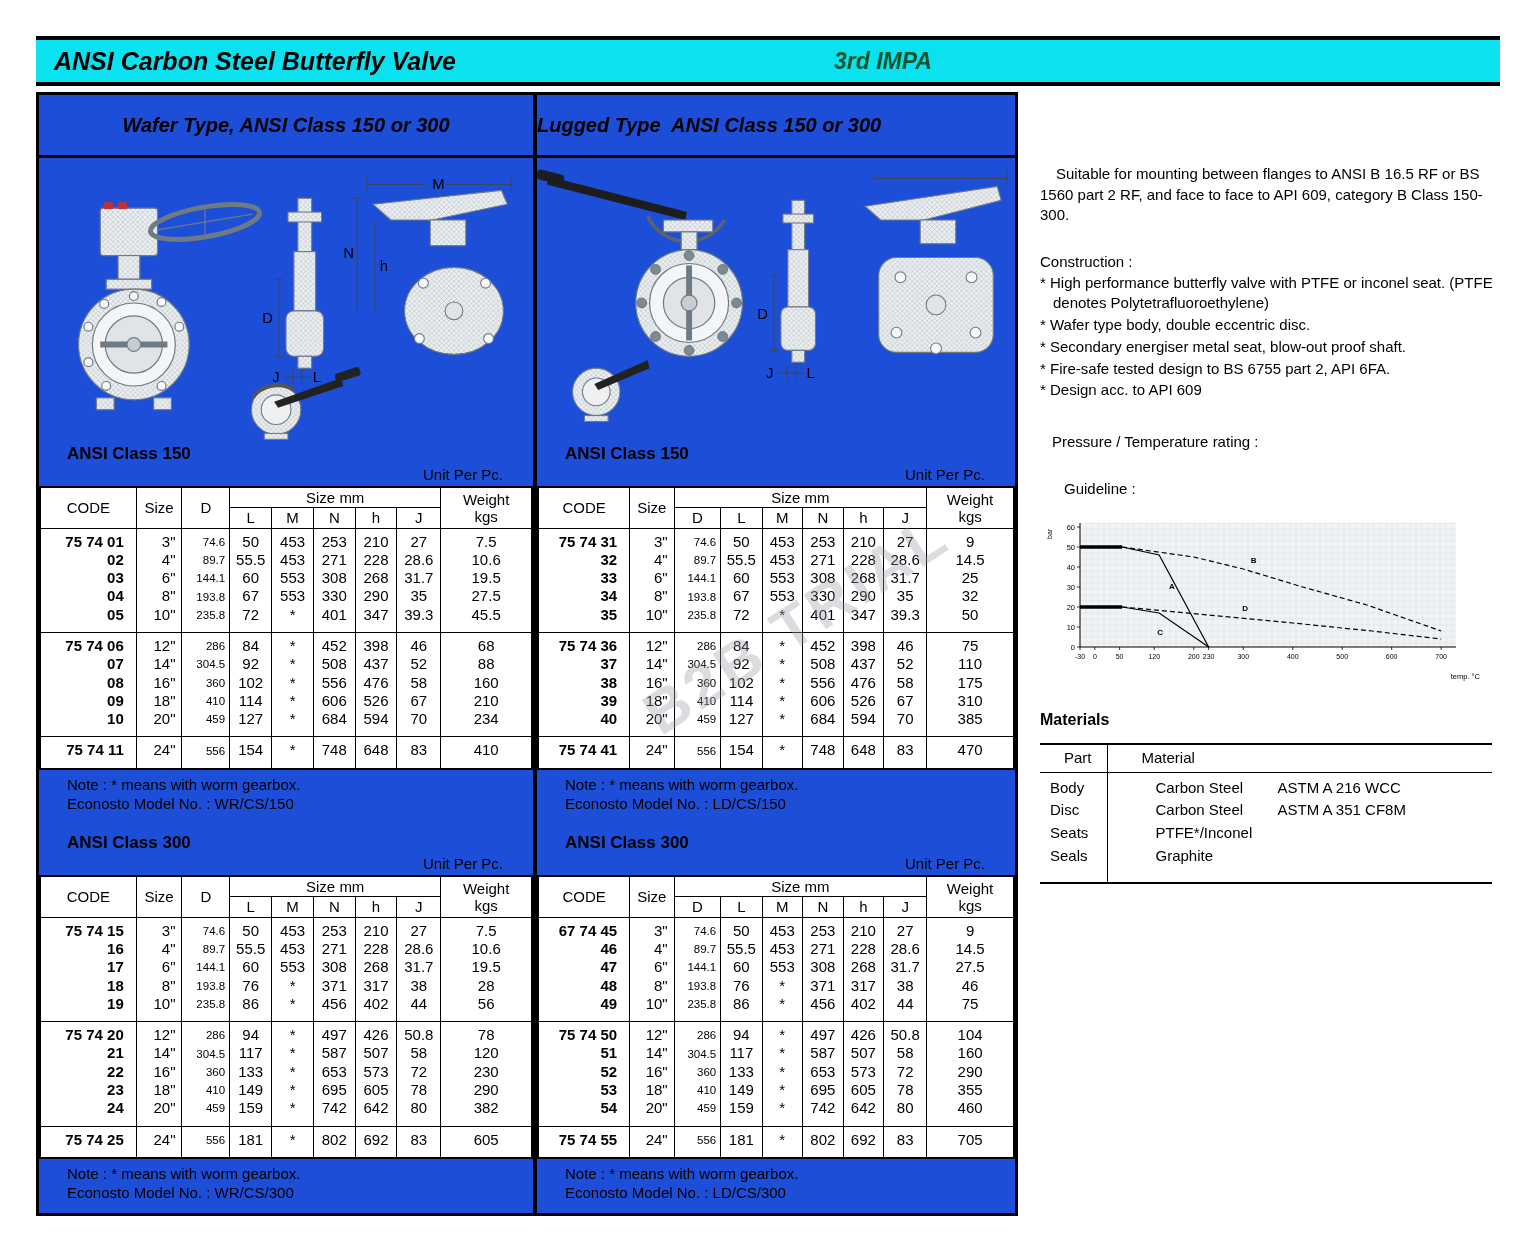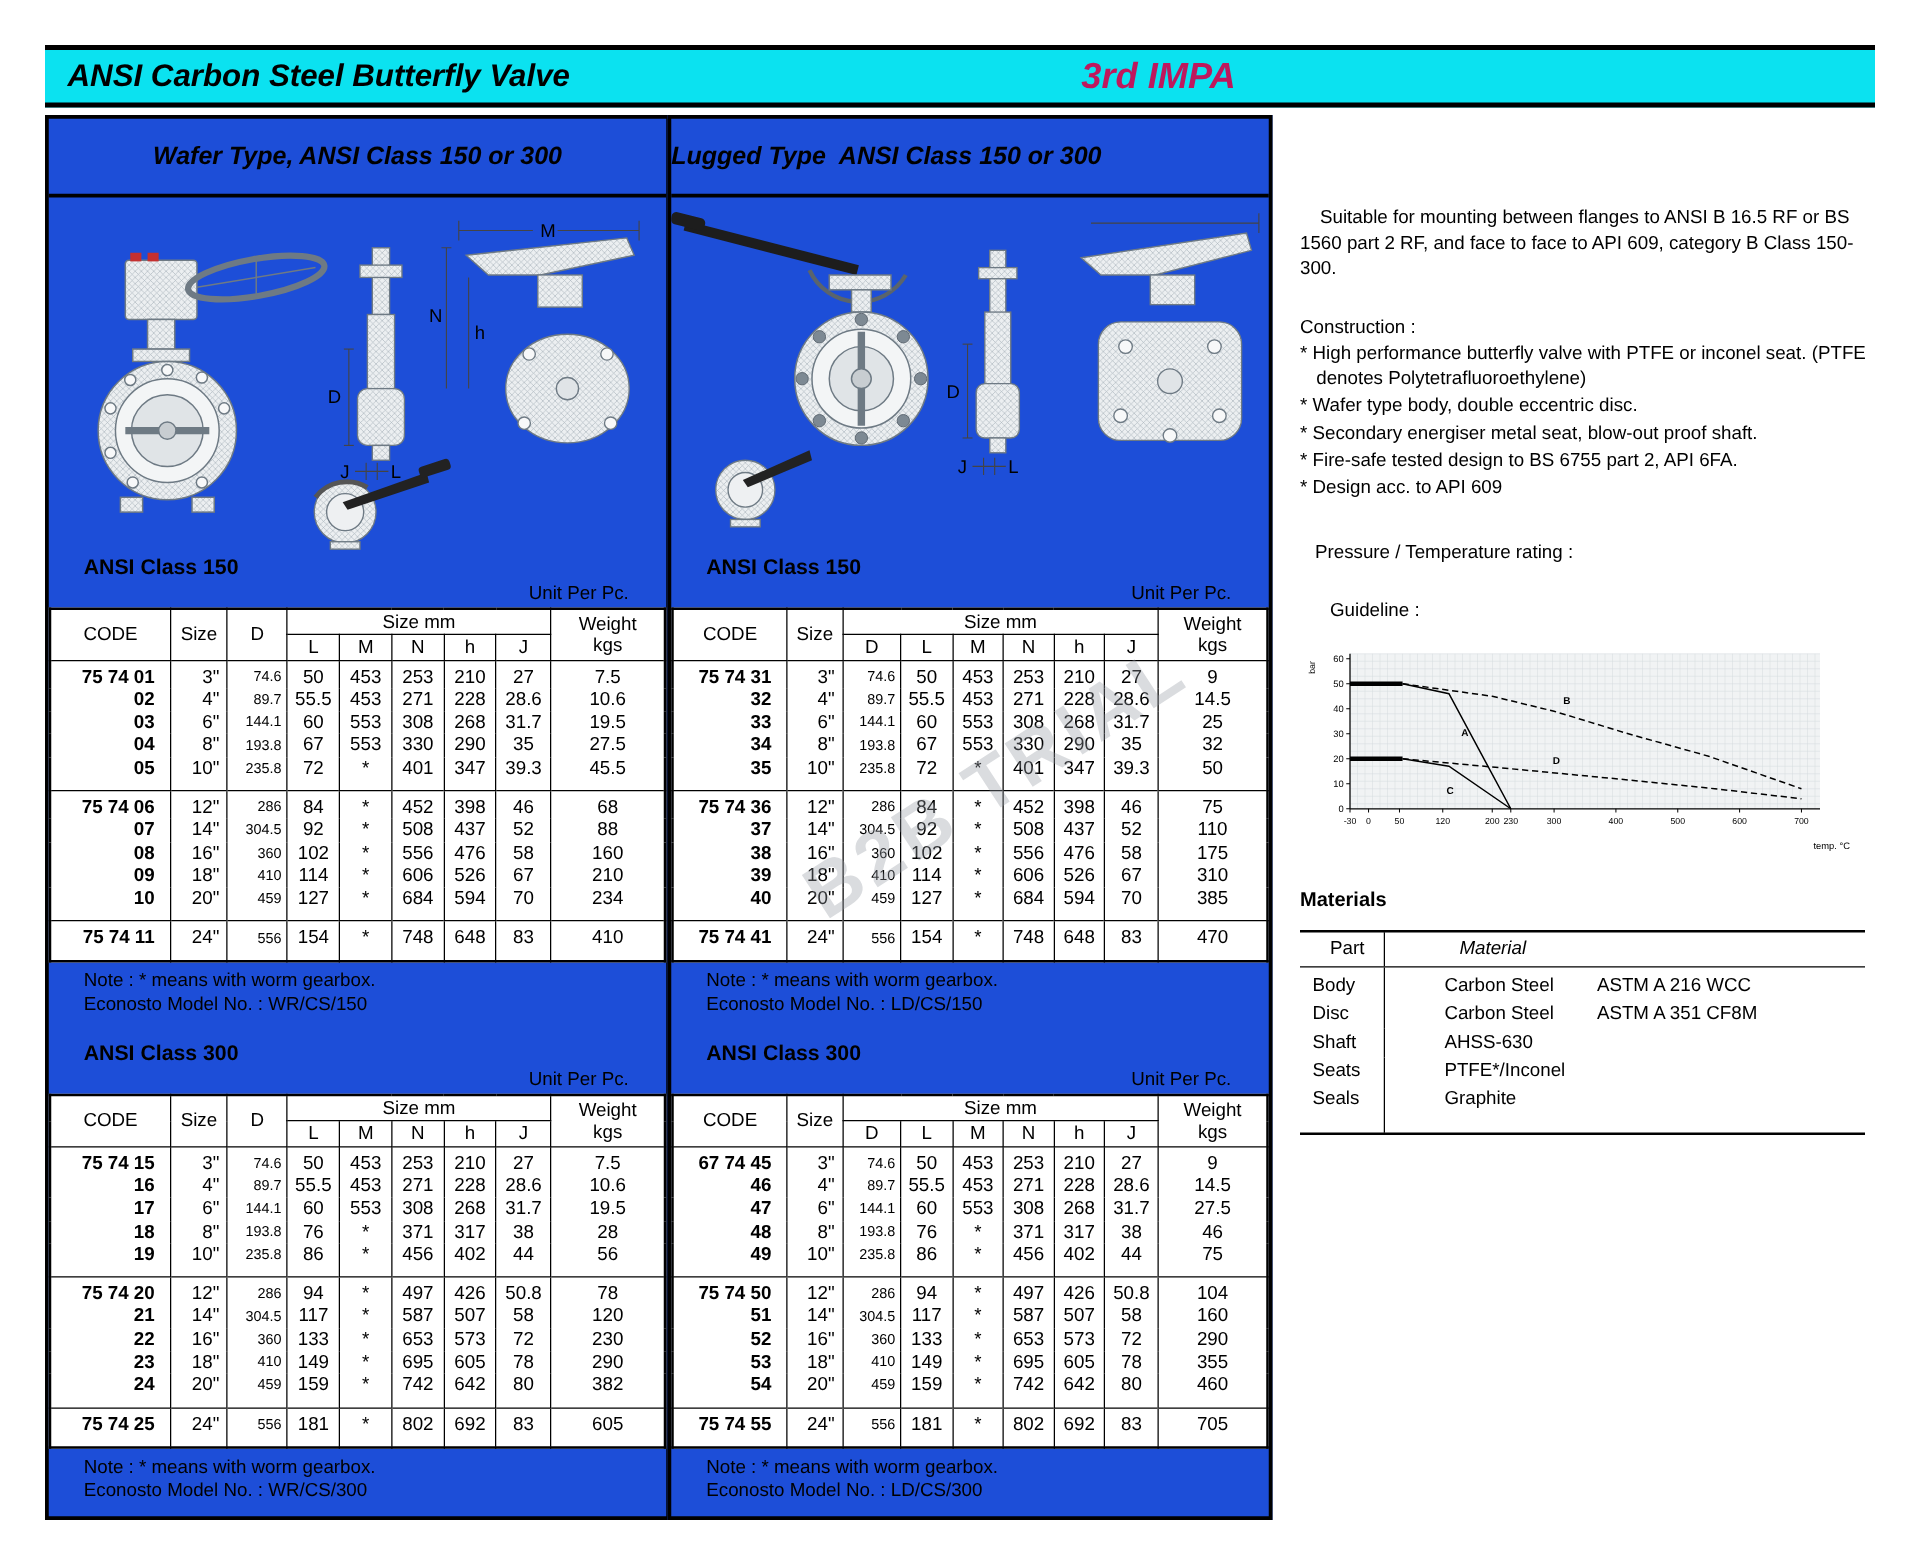--- a/index.html
+++ b/index.html
@@ -4,21 +4,21 @@
 <style>
   html,body{margin:0;padding:0;background:#fff;}
   .page{position:relative;width:1536px;height:1242px;background:#fff;
         font-family:"Liberation Sans",sans-serif;color:#000;overflow:hidden;}
 
   
   .topbar{position:absolute;left:36px;top:36px;width:1464px;height:50px;box-sizing:border-box;
           background:#0be2f0;border-top:4px solid #000;border-bottom:4px solid #000;
           display:flex;align-items:center;}
   .t-left{margin-left:18px;font-size:25px;font-weight:bold;font-style:italic;}
-  .t-right{position:absolute;left:829px;font-size:29px;font-weight:bold;font-style:italic;color:#be185d;}
+  .t-right{position:absolute;left:798px;font-size:23px;font-weight:bold;font-style:italic;color:#14532d;}
 
   
   .panel{position:absolute;top:92px;height:1124px;box-sizing:border-box;border:3px solid #000;background:#1d4ed8;}
   .panel.wafer{left:36px;width:500px;}
   .panel.lugged{left:534px;width:484px;}
   .panel-title{height:60px;border-bottom:3px solid #000;display:flex;align-items:center;justify-content:center;
                font-size:20px;font-weight:bold;font-style:italic;white-space:pre-wrap;}
   .panel.lugged .panel-title{justify-content:flex-start;}
   .illus{display:block;margin:4px auto 0;}
   .illus text{font-family:"Liberation Sans",sans-serif;font-size:15px;fill:#000;}
@@ -50,21 +50,21 @@
   .citems{flex:1;}
   .citems div{padding-left:13px;text-indent:-13px;margin-bottom:1px;}
   .ptr{margin-top:30px;margin-left:12px;}
   .guide{margin-top:26px;margin-left:24px;}
   .gitems{margin-left:14px;line-height:1.5;}
   .chart{margin-top:14px;margin-left:4px;width:438px;height:170px;}
   .chart text{font-family:"Liberation Sans",sans-serif;fill:#000;}
   .mat-head{margin-top:20px;font-size:16px;font-weight:bold;}
   .materials{border-collapse:collapse;width:452px;font-size:15px;margin-top:12px;border-top:2px solid #000;border-bottom:2px solid #000;}
   .materials th{border-bottom:1px solid #000;font-weight:normal;text-align:left;padding:3px 0 3px 24px;}
-  .materials th.mmat-h{border-left:1px solid #000;padding-left:60px;font-style:italic;}
+  .materials th.mmat-h{border-left:1px solid #000;padding-left:34px;}
   .materials td{padding:1px 0 1px 10px;}
   .materials td.mmat{border-left:1px solid #000;padding-left:48px;}
   .materials tbody tr:first-child td{padding-top:5px;}
   .materials tbody tr:last-child td{padding-bottom:16px;}
   .mname{display:inline-block;min-width:122px;}
 
   
   .watermark{position:absolute;left:556px;top:590px;width:480px;transform:rotate(-33deg);
              font-size:60px;font-weight:bold;letter-spacing:4px;color:rgba(150,156,162,0.35);
              pointer-events:none;text-align:center;}
@@ -1050,24 +1050,20 @@
       <tbody>
           <tr>
             <td class="mpart">Body</td>
             <td class="mmat"><span class="mname">Carbon Steel</span><span class="mspec">ASTM A 216 WCC</span></td>
           </tr>
           <tr>
             <td class="mpart">Disc</td>
             <td class="mmat"><span class="mname">Carbon Steel</span><span class="mspec">ASTM A 351 CF8M</span></td>
           </tr>
           <tr>
-            <td class="mpart">Shaft</td>
-            <td class="mmat"><span class="mname">AHSS-630</span><span class="mspec"></span></td>
-          </tr>
-          <tr>
             <td class="mpart">Seats</td>
             <td class="mmat"><span class="mname">PTFE*/Inconel</span><span class="mspec"></span></td>
           </tr>
           <tr>
             <td class="mpart">Seals</td>
             <td class="mmat"><span class="mname">Graphite</span><span class="mspec"></span></td>
           </tr>
         </tbody>
     </table>
   </div>

